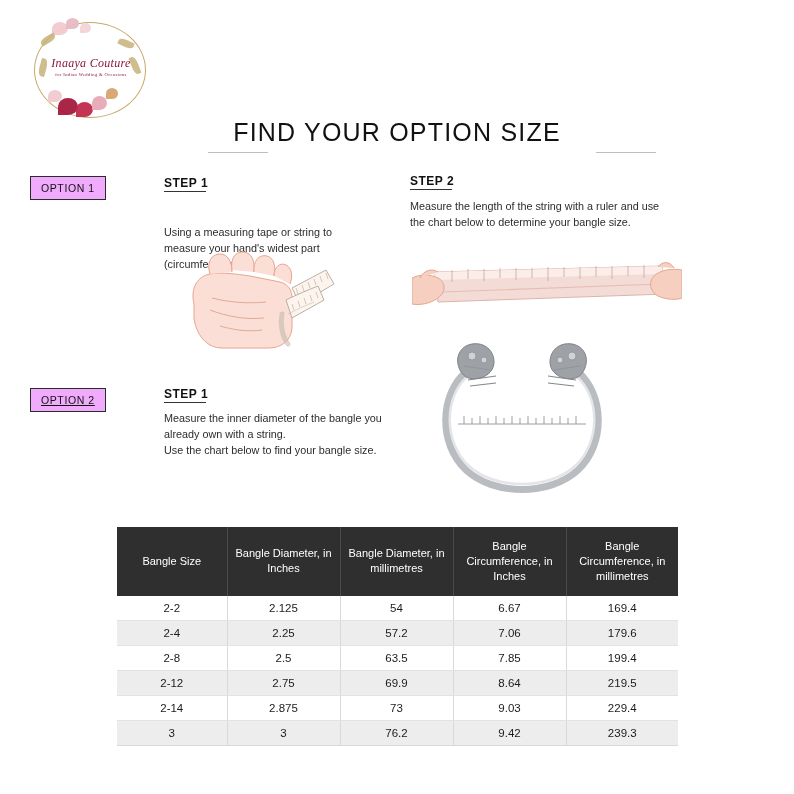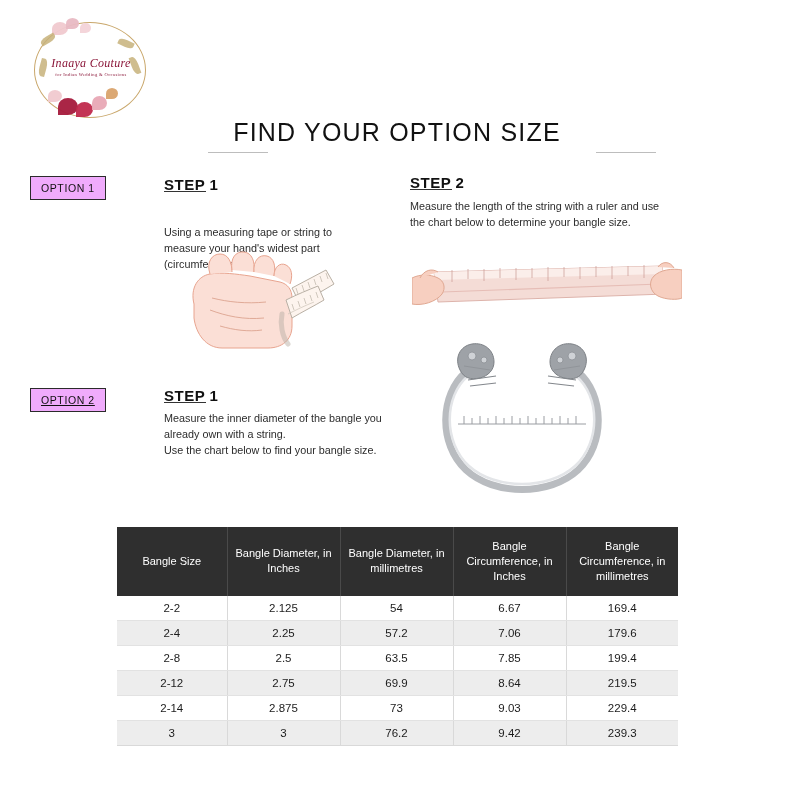--- a/index.html
+++ b/index.html
@@ -104,21 +104,21 @@
     padding: 5px 10px;
     color: #111;
     background: #f0abfc;
   }
   .opt1 { left: 30px; top: 176px; }
   .opt2 { left: 30px; top: 388px; text-decoration: underline; }
 
   
   .step-head {
     position: absolute;
-    font-size: 15px;
+    font-size: 12px;
     font-weight: bold;
     letter-spacing: .5px;
     color: #111;
   }
   .step-underline {
     position: absolute;
     height: 1px;
     background: #333;
   }
   .step-body {

